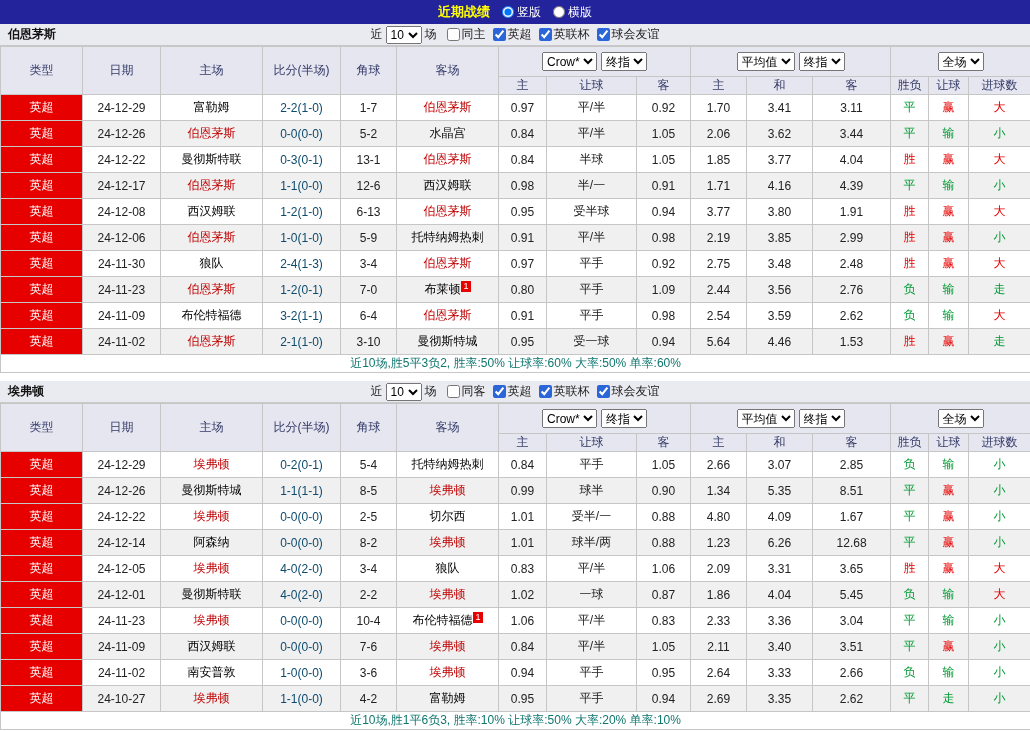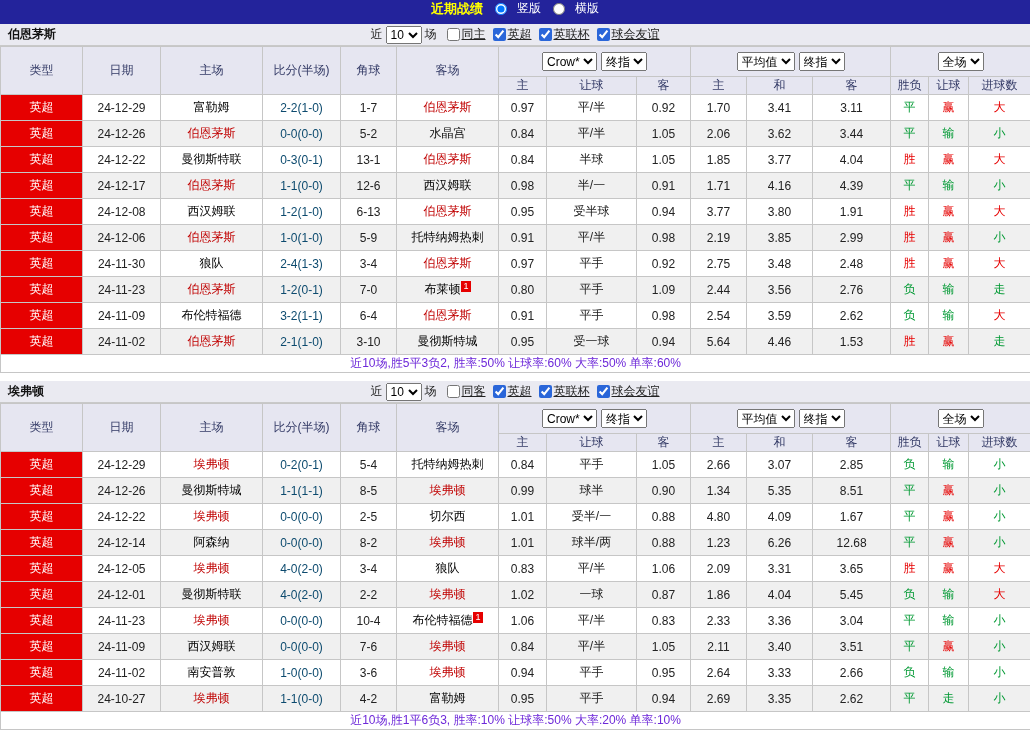--- a/index.html
+++ b/index.html
@@ -1,46 +1,46 @@
 <!DOCTYPE html>
 <html><head>
 <meta charset="utf-8">
 <style>
   * { margin:0; padding:0; box-sizing:border-box; }
   html,body { background:#fff; }
   body { width:1030px; height:731px; overflow:hidden; font-family:"Liberation Sans",sans-serif; font-size:12px; color:#222; }
 
-  .topbar { height:24px; background:#23239b; display:flex; align-items:flex-start; justify-content:center; gap:12px; }
+  .topbar { height:24px; background:#23239b; display:flex; align-items:center; justify-content:center; gap:12px; }
   .topbar .title { color:#ffff00; font-weight:bold; font-size:13px; }
-  .topbar .radio { display:flex; align-items:center; gap:10px; color:#fff; cursor:pointer; }
+  .topbar .radio { display:flex; align-items:center; gap:3px; color:#fff; cursor:pointer; }
   .topbar input[type=radio] { width:12px; height:12px; margin:0; }
 
   .section-bar { height:22px; background:#eaeaf1; border-bottom:1px solid #c9c9c9; display:flex; align-items:center; position:relative; }
   .team-name { position:absolute; left:8px; font-weight:bold; color:#111; }
   .filter { margin:0 auto; display:flex; align-items:center; gap:3px; color:#222; }
   .filter select { height:18px; font-size:12px; }
-  .cbs { display:flex; align-items:flex-start;text-decoration:underline; }
+  .cbs { display:flex; align-items:flex-start; }
   .cb { display:flex; align-items:center; margin-left:7px; cursor:pointer; }
   .cb input { width:13px; height:13px; margin-right:2px; accent-color:#2a66d9; }
 
   table.grid { width:1030px; table-layout:fixed; border-collapse:collapse; }
   .grid th,.grid td { border:1px solid #c6c6c6; text-align:center; white-space:nowrap; overflow:hidden; }
   .grid thead th { background:#e6e6f1; color:#333a66; font-weight:normal; }
   .grid thead tr.hrow1 th { height:30px; }
   .grid thead tr.hrow2 th { height:17px; }
   .grid thead th select { font-size:12px; height:19px; margin:0 2px; }
   .grid tbody td { height:26px; background:#fff; }
   .grid tbody tr.even td { background:#f0f0f0; }
   .grid tbody tr td.league { background:#e60000; color:#fff; }
   .grid td.score { color:#0c4a6e; }
   .grid td.team { color:#000; }
   .grid td.team.focus { color:#c00000; }
   .c-red { color:#e60000; }
   .c-green { color:#009933; }
-  .grid tbody tr td.summary { height:17px; color:#6d28d9; background:#fff; }
+  .grid tbody tr td.summary { height:17px; color:#0f766e; background:#fff; }
   .badge { display:inline-block; background:#e60000; color:#fff; font-size:9px; line-height:11px; padding:0 2px; margin-left:1px; vertical-align:top; }
   .gap { height:8px; background:#fff; }
 </style>
 </head>
 <body>
 
 <div class="page">
 
   <div class="topbar">
     <span class="title">近期战绩</span>

